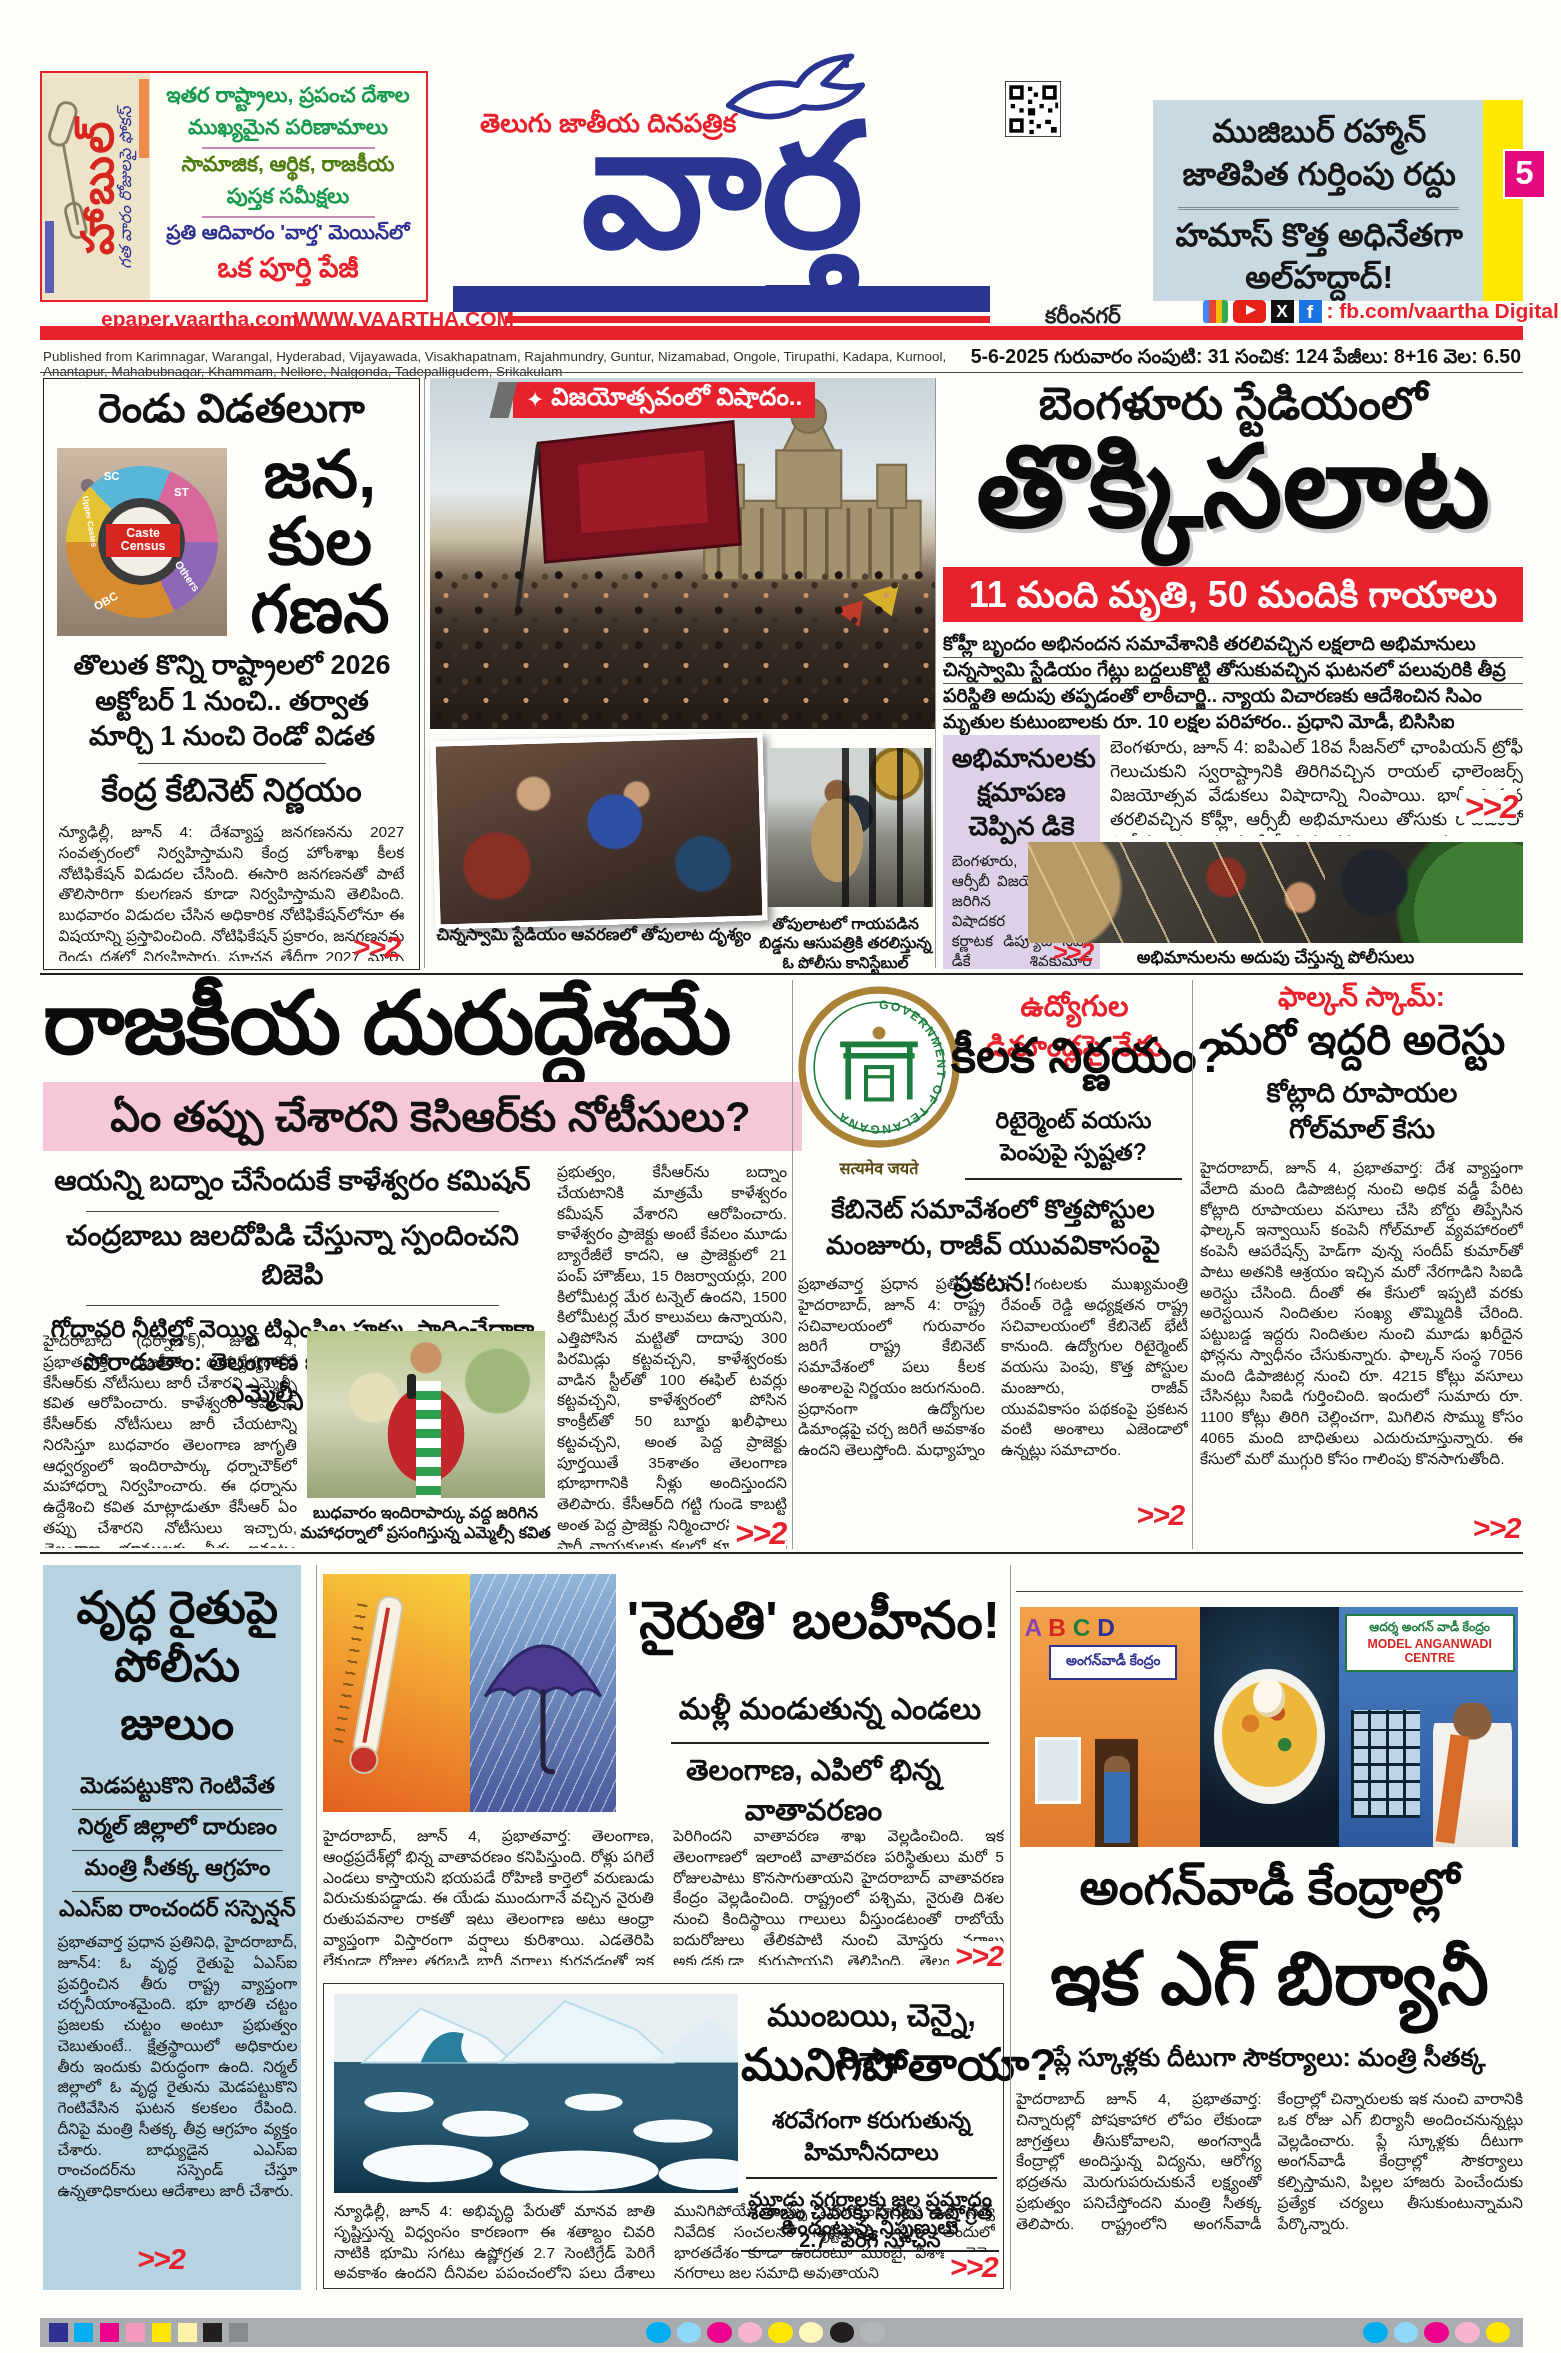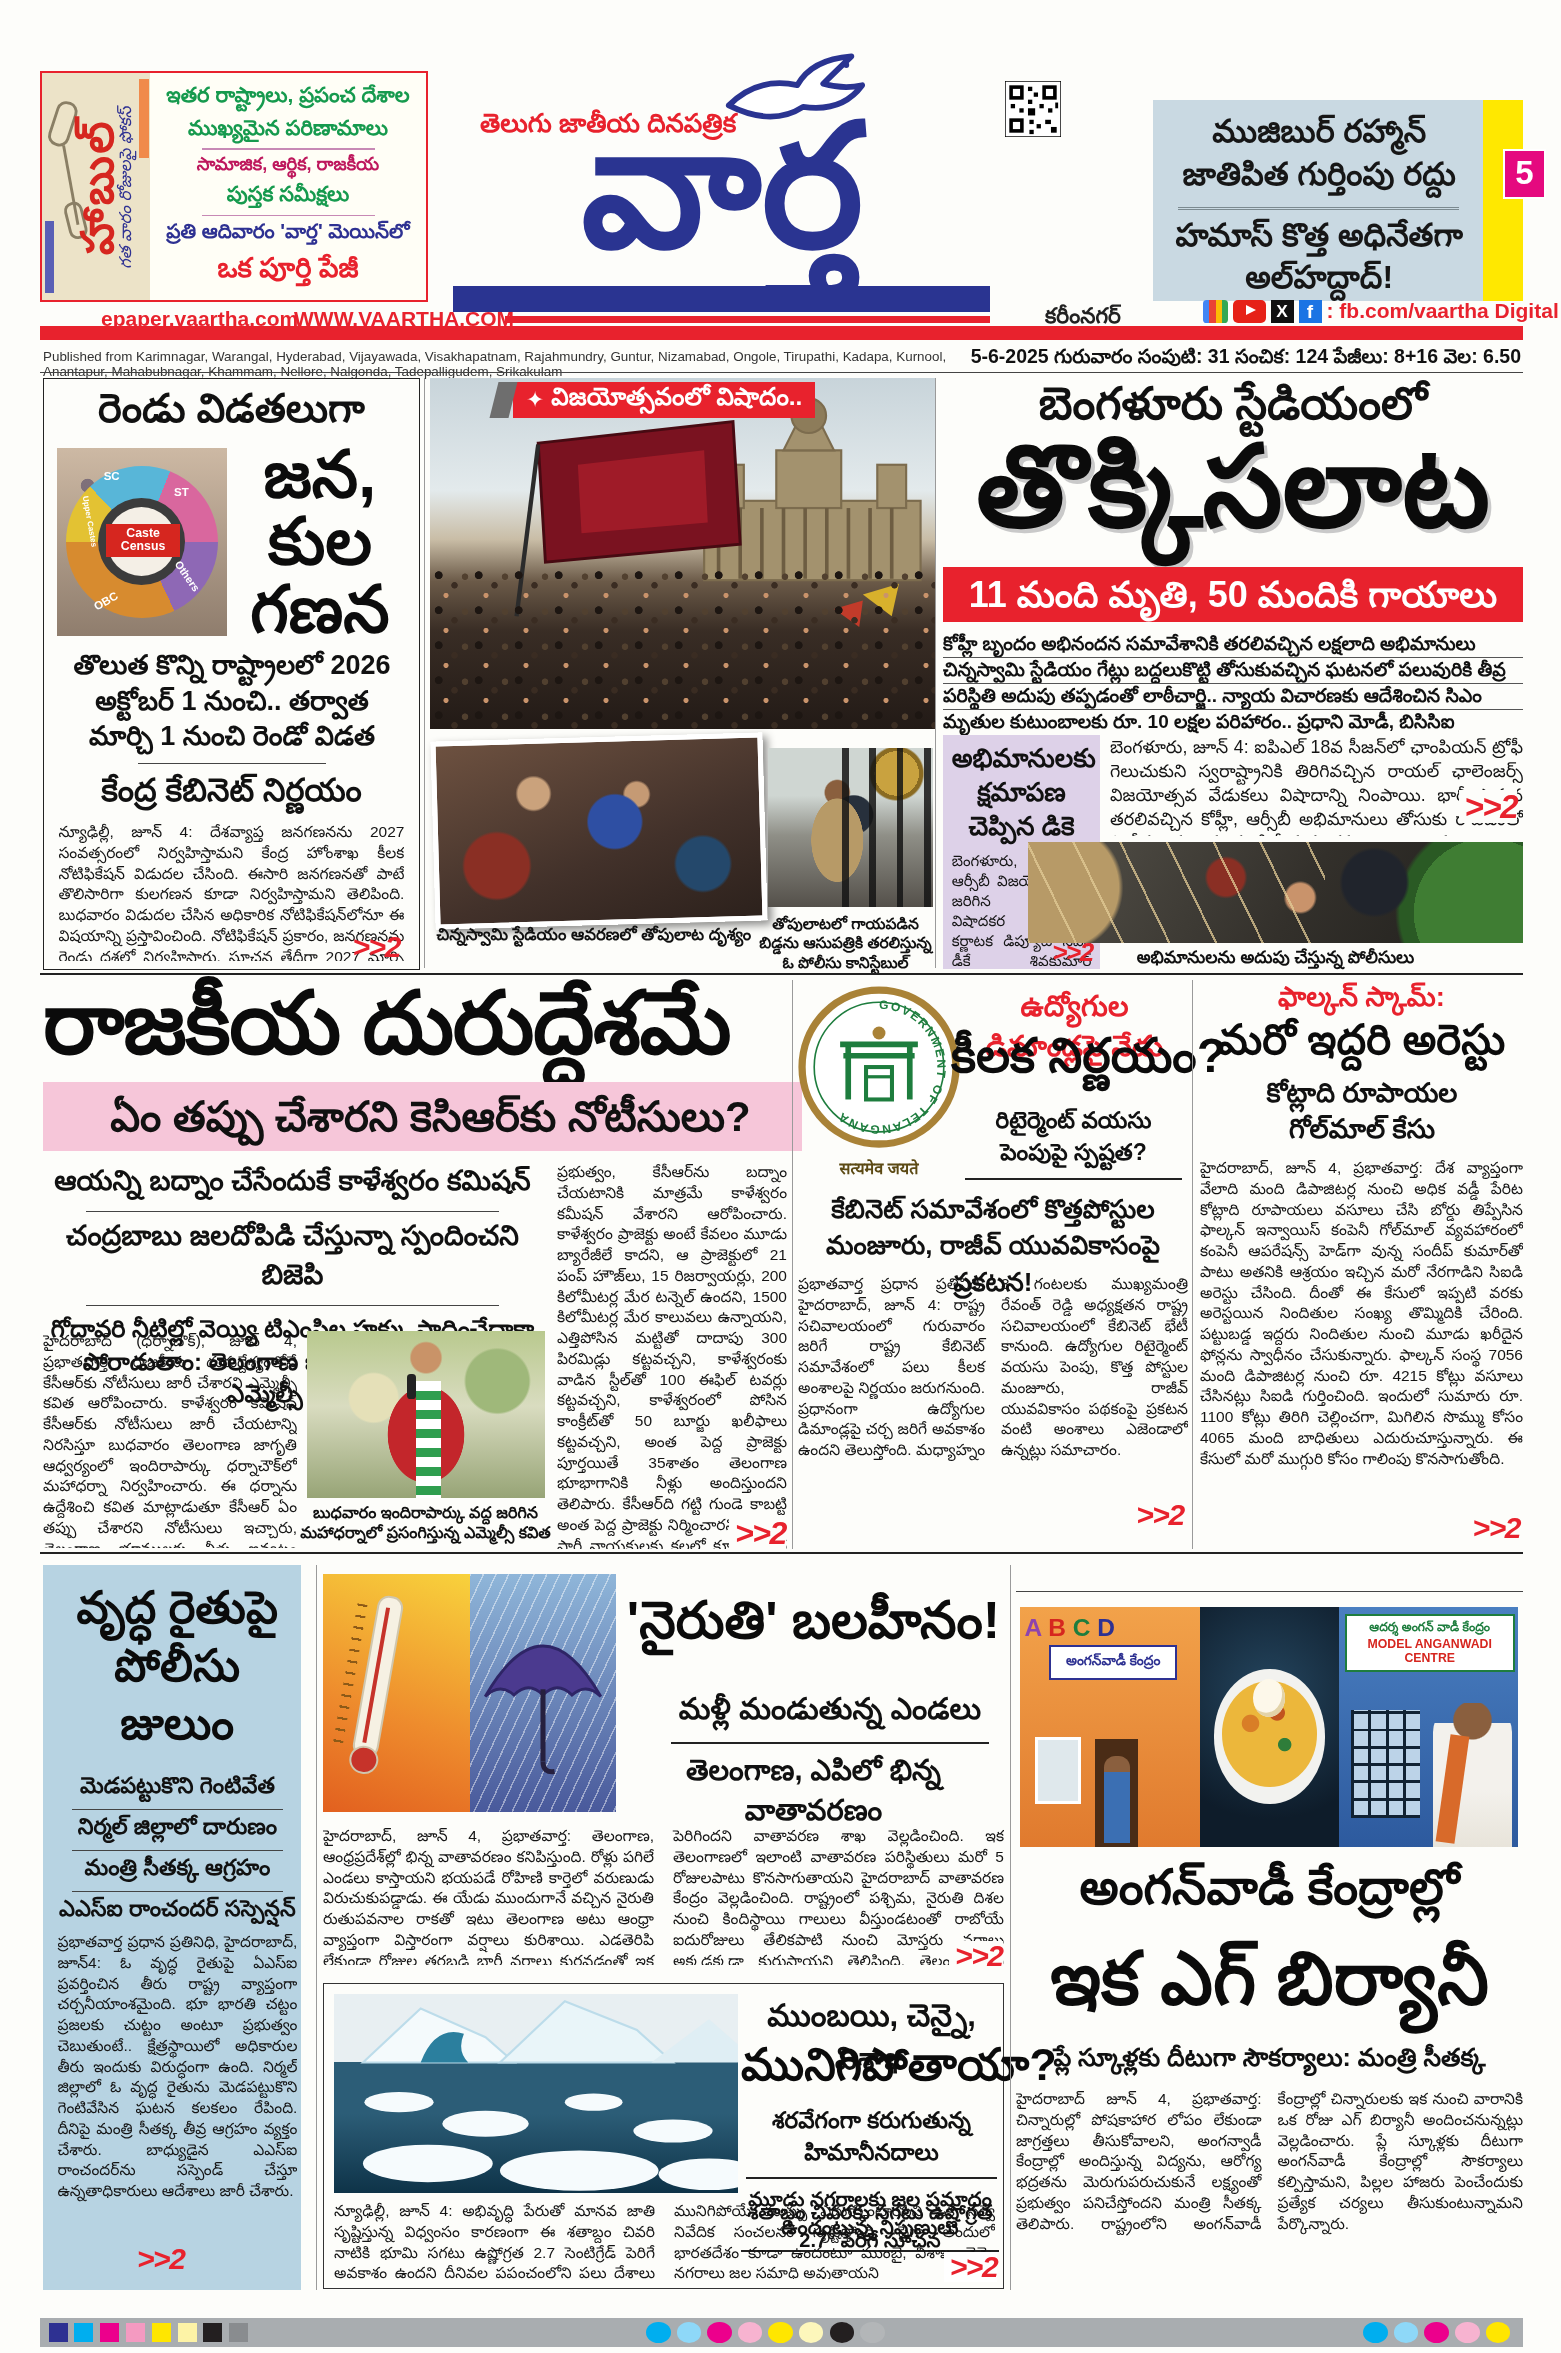--- a/index.html
+++ b/index.html
@@ -51,21 +51,21 @@
           <rect x="30" y="150" width="22" height="48" rx="10" transform="rotate(-14 41 174)"></rect>
         </g>
       </svg>
       <div class="abs b" style="left:24.5px;top:8.7px;width:56px;height:209px;color:#d6261f;font-size:45px;writing-mode:vertical-rl;transform:rotate(180deg);text-align:center;letter-spacing:2.9px;">హాబుల్</div>
       <div class="abs" style="right:13px;top:11.5px;width:21.7px;height:206px;color:#2e3192;font-size:16.6px;font-style:italic;writing-mode:vertical-rl;transform:rotate(180deg);text-align:center;">గత వారం రోజులపై ఫోకస్</div>
     </div>
     <div style="flex:1;padding:10px 7.2px;display:flex;flex-direction:column;justify-content:space-between;align-items:center;">
       <div class="ctr b" style="color:#169a4e;font-size:21px;">ఇతర రాష్ట్రాలు, ప్రపంచ దేశాల</div>
       <div class="ctr b" style="color:#169a4e;font-size:21px;">ముఖ్యమైన పరిణామాలు</div>
       <div style="width:173px;height:1.4px;background:#c789b5;"></div>
-      <div class="ctr b" style="color:#be185d;font-size:18px;">సామాజిక, ఆర్థిక, రాజకీయ</div>
+      <div class="ctr b" style="color:#4d7c0f;font-size:21px;">సామాజిక, ఆర్థిక, రాజకీయ</div>
       <div class="ctr b" style="color:#169a4e;font-size:21px;">పుస్తక సమీక్షలు</div>
       <div style="width:173px;height:1.4px;background:#c789b5;"></div>
       <div class="ctr b" style="color:#2e3192;font-size:20px;">ప్రతి ఆదివారం 'వార్త' మెయిన్‌లో</div>
       <div class="ctr b" style="color:#e8222d;font-size:27.4px;">ఒక పూర్తి పేజీ</div>
     </div>
   </div>
 
   <div class="abs b" style="left:101px;top:307px;font-size:21px;color:#e8222d;">epaper.vaartha.com</div>
   <div class="abs b" style="left:294px;top:307px;font-size:21px;color:#e8222d;">WWW.VAARTHA.COM</div>
 

